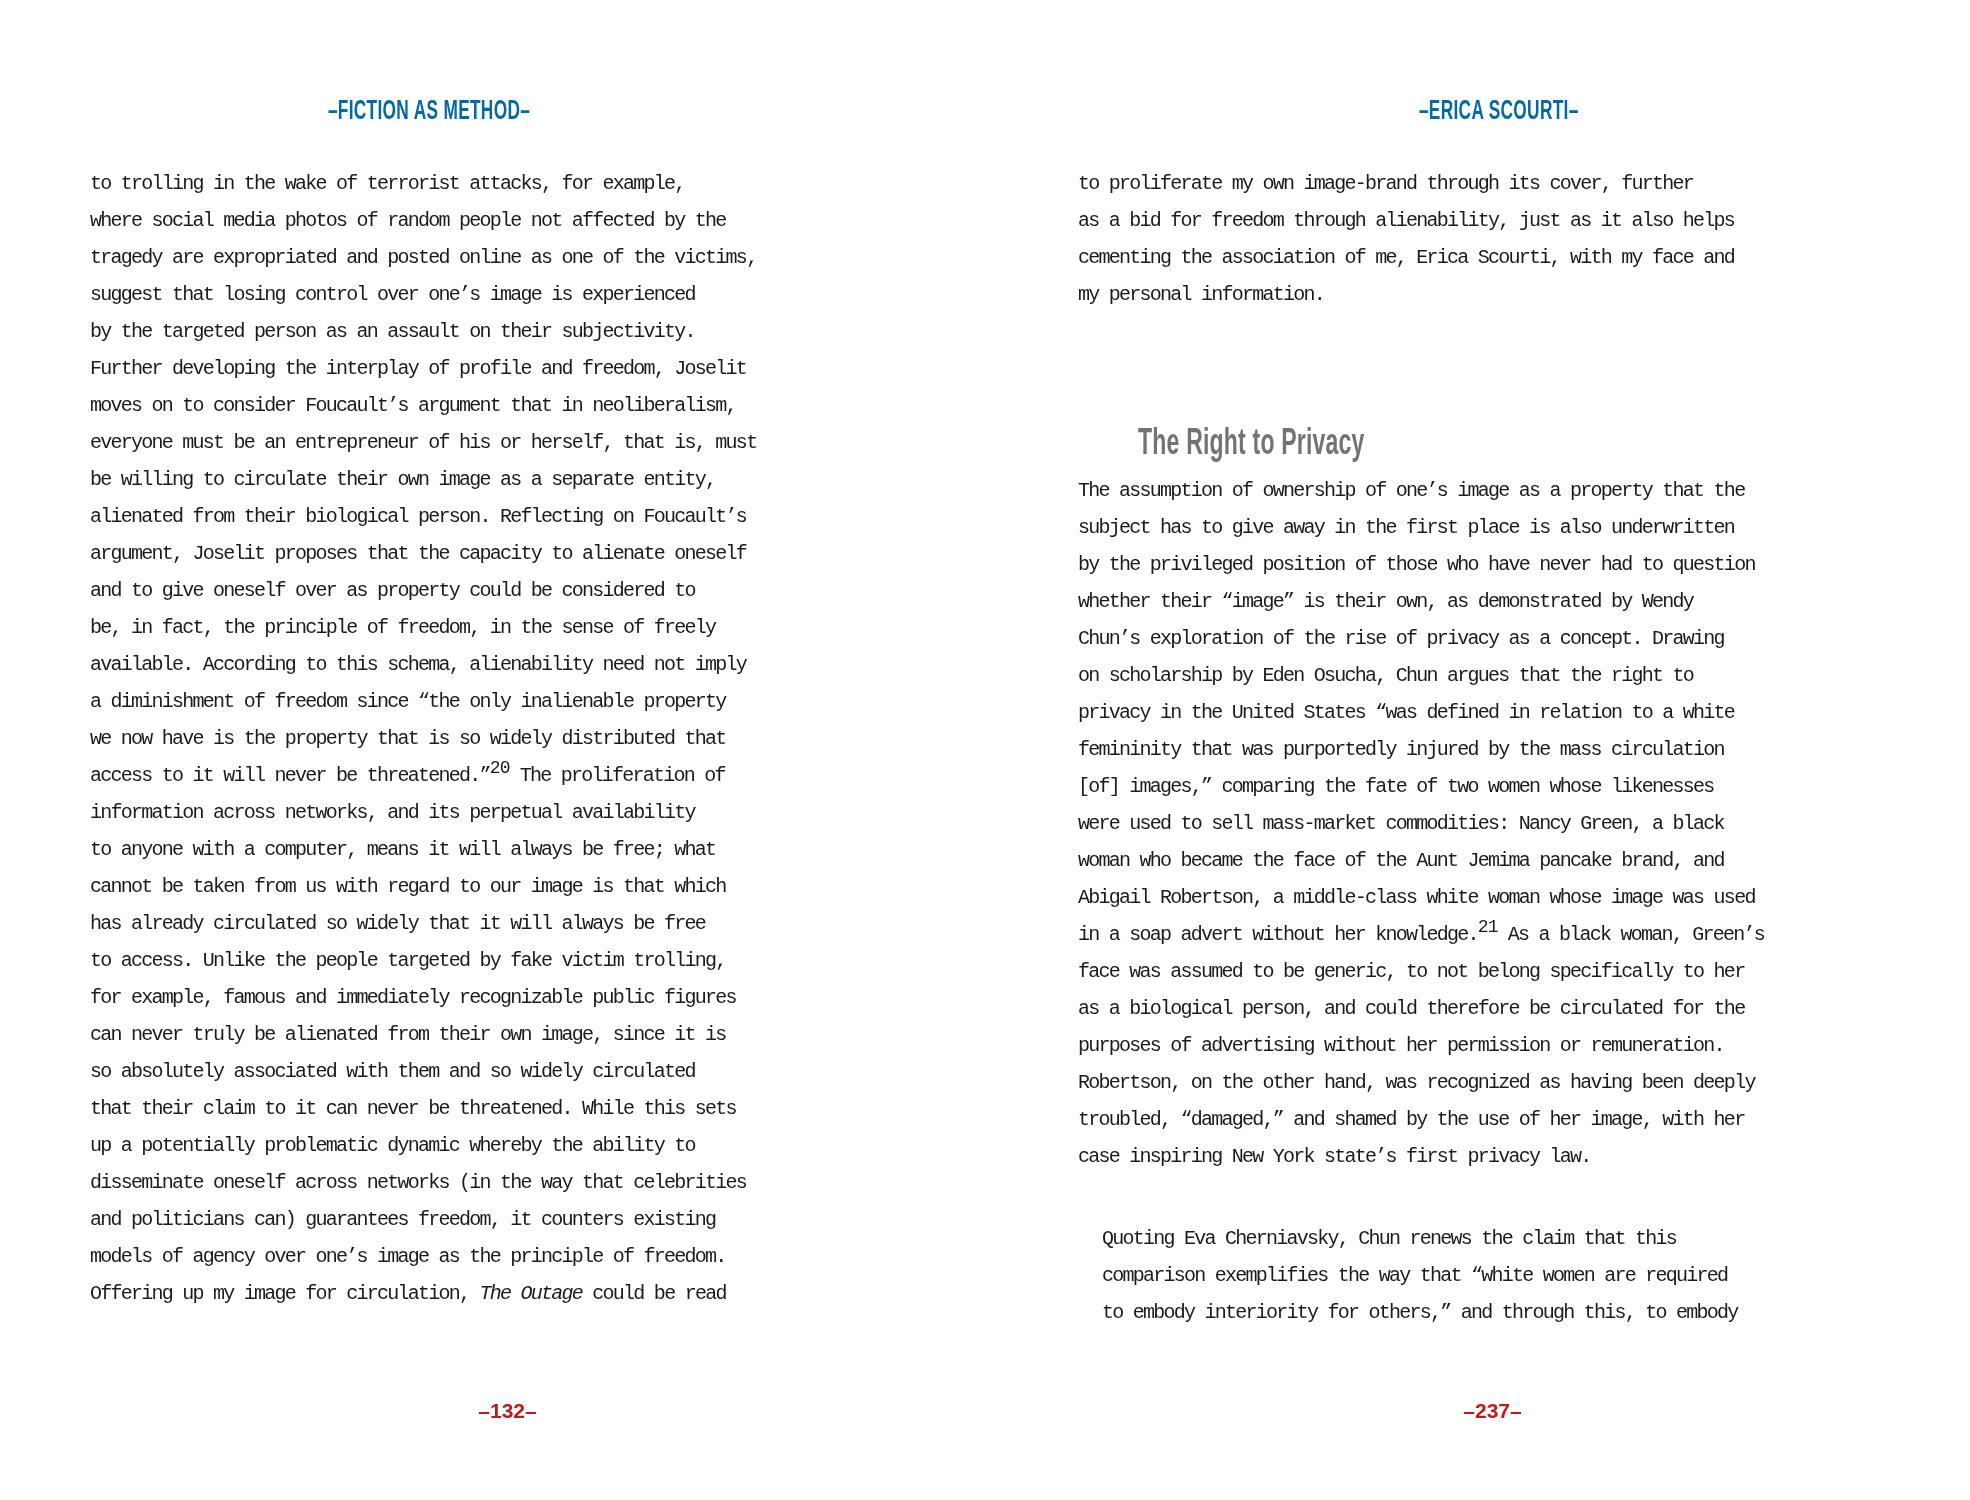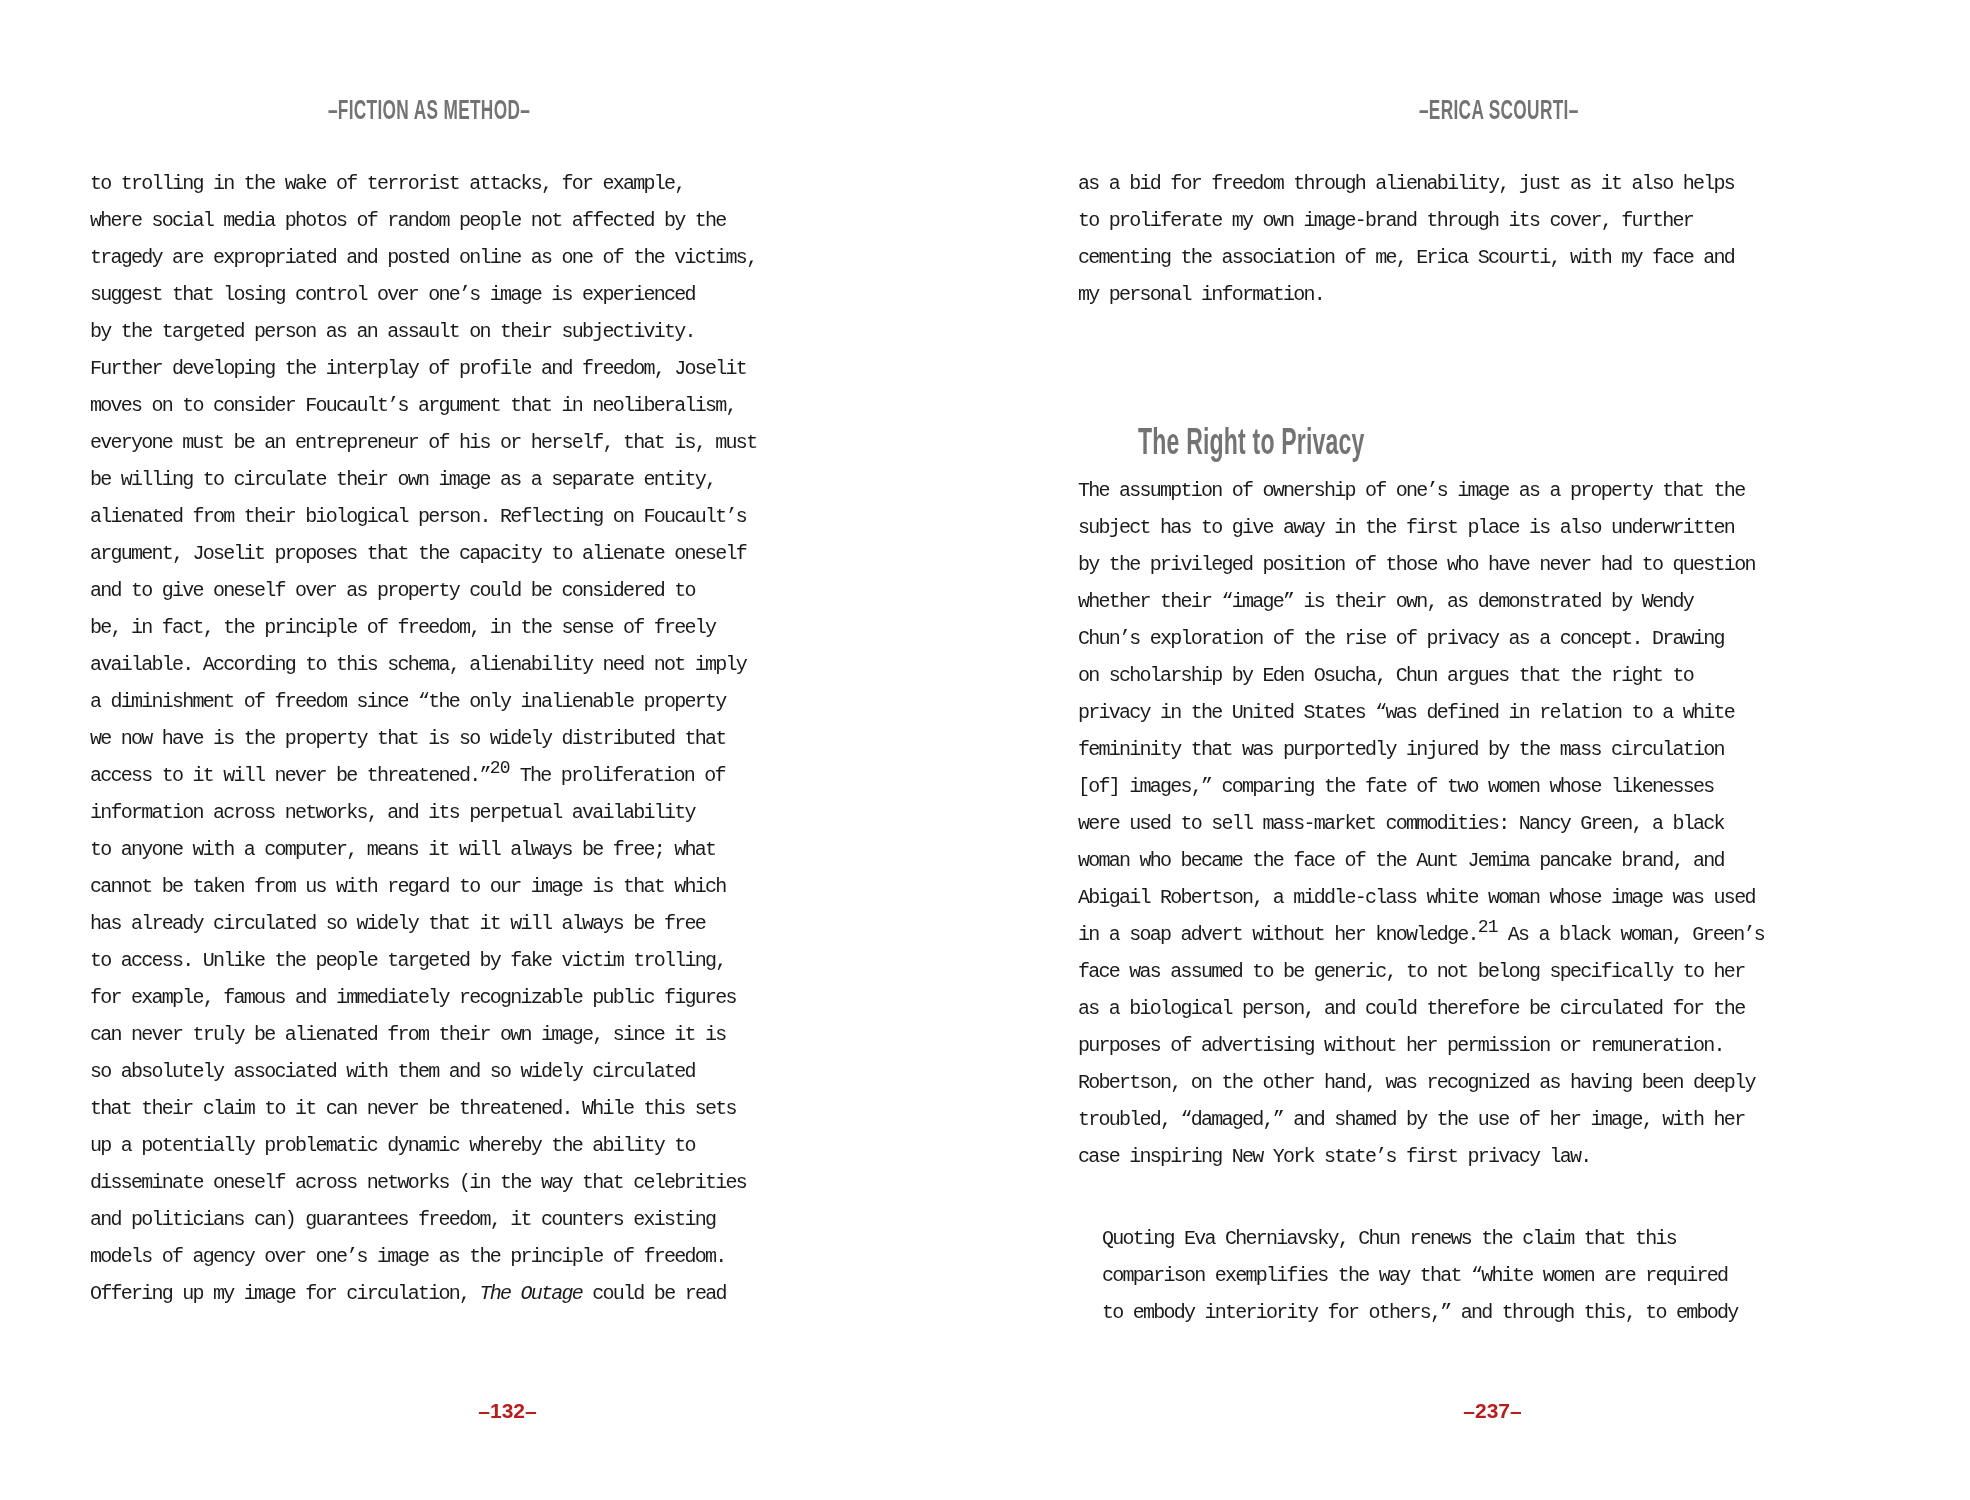--- a/index.html
+++ b/index.html
@@ -13,21 +13,21 @@
   
   .running-header {
     position: absolute;
     top: 70px;
     width: 600px;
     text-align: center;
     font-family: "Liberation Sans", sans-serif;
     font-weight: 700;
     font-size: 27px;
     line-height: 1;
-    color: #737373;
+    color: #0369a1;
     white-space: pre;
   }
   .rh-left  { left: 107px; }
   .rh-right { left: 1176px; }
   .cond {
     display: inline-block;
     transform: scaleX(0.64);
     transform-origin: 50% 50%;
     letter-spacing: 0.5px;
   }
@@ -99,21 +99,21 @@
     <div class="body-text bt-left"><div class="line">to trolling in the wake of terrorist attacks, for example,</div><div class="line">where social media photos of random people not affected by the</div><div class="line">tragedy are expropriated and posted online as one of the victims,</div><div class="line">suggest that losing control over one’s image is experienced</div><div class="line">by the targeted person as an assault on their subjectivity.</div><div class="line">Further developing the interplay of profile and freedom, Joselit</div><div class="line">moves on to consider Foucault’s argument that in neoliberalism,</div><div class="line">everyone must be an entrepreneur of his or herself, that is, must</div><div class="line">be willing to circulate their own image as a separate entity,</div><div class="line">alienated from their biological person. Reflecting on Foucault’s</div><div class="line">argument, Joselit proposes that the capacity to alienate oneself</div><div class="line">and to give oneself over as property could be considered to</div><div class="line">be, in fact, the principle of freedom, in the sense of freely</div><div class="line">available. According to this schema, alienability need not imply</div><div class="line">a diminishment of freedom since “the only inalienable property</div><div class="line">we now have is the property that is so widely distributed that</div><div class="line">access to it will never be threatened.”<sup class="sup">20</sup> The proliferation of</div><div class="line">information across networks, and its perpetual availability</div><div class="line">to anyone with a computer, means it will always be free; what</div><div class="line">cannot be taken from us with regard to our image is that which</div><div class="line">has already circulated so widely that it will always be free</div><div class="line">to access. Unlike the people targeted by fake victim trolling,</div><div class="line">for example, famous and immediately recognizable public figures</div><div class="line">can never truly be alienated from their own image, since it is</div><div class="line">so absolutely associated with them and so widely circulated</div><div class="line">that their claim to it can never be threatened. While this sets</div><div class="line">up a potentially problematic dynamic whereby the ability to</div><div class="line">disseminate oneself across networks (in the way that celebrities</div><div class="line">and politicians can) guarantees freedom, it counters existing</div><div class="line">models of agency over one’s image as the principle of freedom.</div><div class="line">Offering up my image for circulation, <span class="it">The Outage</span> could be read</div></div>
     <div class="folio folio-left">
       <span>–132–</span>
     </div>
   </section>
 
   <section>
     <div class="running-header rh-right">
       <span class="cond">–ERICA SCOURTI–</span>
     </div>
-    <div class="body-text bt-r1"><div class="line">as a bid for freedom through alienability, just as it also helps</div><div class="line">to proliferate my own image-brand through its cover, further</div><div class="line">cementing the association of me, Erica Scourti, with my face and</div><div class="line">my personal information.</div></div>
+    <div class="body-text bt-r1"><div class="line">to proliferate my own image-brand through its cover, further</div><div class="line">as a bid for freedom through alienability, just as it also helps</div><div class="line">cementing the association of me, Erica Scourti, with my face and</div><div class="line">my personal information.</div></div>
     <div class="section-heading">
       <span class="cond-left">The Right to Privacy</span>
     </div>
     <div class="body-text bt-r2"><div class="line">The assumption of ownership of one’s image as a property that the</div><div class="line">subject has to give away in the first place is also underwritten</div><div class="line">by the privileged position of those who have never had to question</div><div class="line">whether their “image” is their own, as demonstrated by Wendy</div><div class="line">Chun’s exploration of the rise of privacy as a concept. Drawing</div><div class="line">on scholarship by Eden Osucha, Chun argues that the right to</div><div class="line">privacy in the United States “was defined in relation to a white</div><div class="line">femininity that was purportedly injured by the mass circulation</div><div class="line">[of] images,” comparing the fate of two women whose likenesses</div><div class="line">were used to sell mass-market commodities: Nancy Green, a black</div><div class="line">woman who became the face of the Aunt Jemima pancake brand, and</div><div class="line">Abigail Robertson, a middle-class white woman whose image was used</div><div class="line">in a soap advert without her knowledge.<sup class="sup">21</sup> As a black woman, Green’s</div><div class="line">face was assumed to be generic, to not belong specifically to her</div><div class="line">as a biological person, and could therefore be circulated for the</div><div class="line">purposes of advertising without her permission or remuneration.</div><div class="line">Robertson, on the other hand, was recognized as having been deeply</div><div class="line">troubled, “damaged,” and shamed by the use of her image, with her</div><div class="line">case inspiring New York state’s first privacy law.</div></div>
     <div class="body-text bt-r3"><div class="line">Quoting Eva Cherniavsky, Chun renews the claim that this</div><div class="line">comparison exemplifies the way that “white women are required</div><div class="line">to embody interiority for others,” and through this, to embody</div></div>
     <div class="folio folio-right">
       <span>–237–</span>
     </div>
   </section>
 

